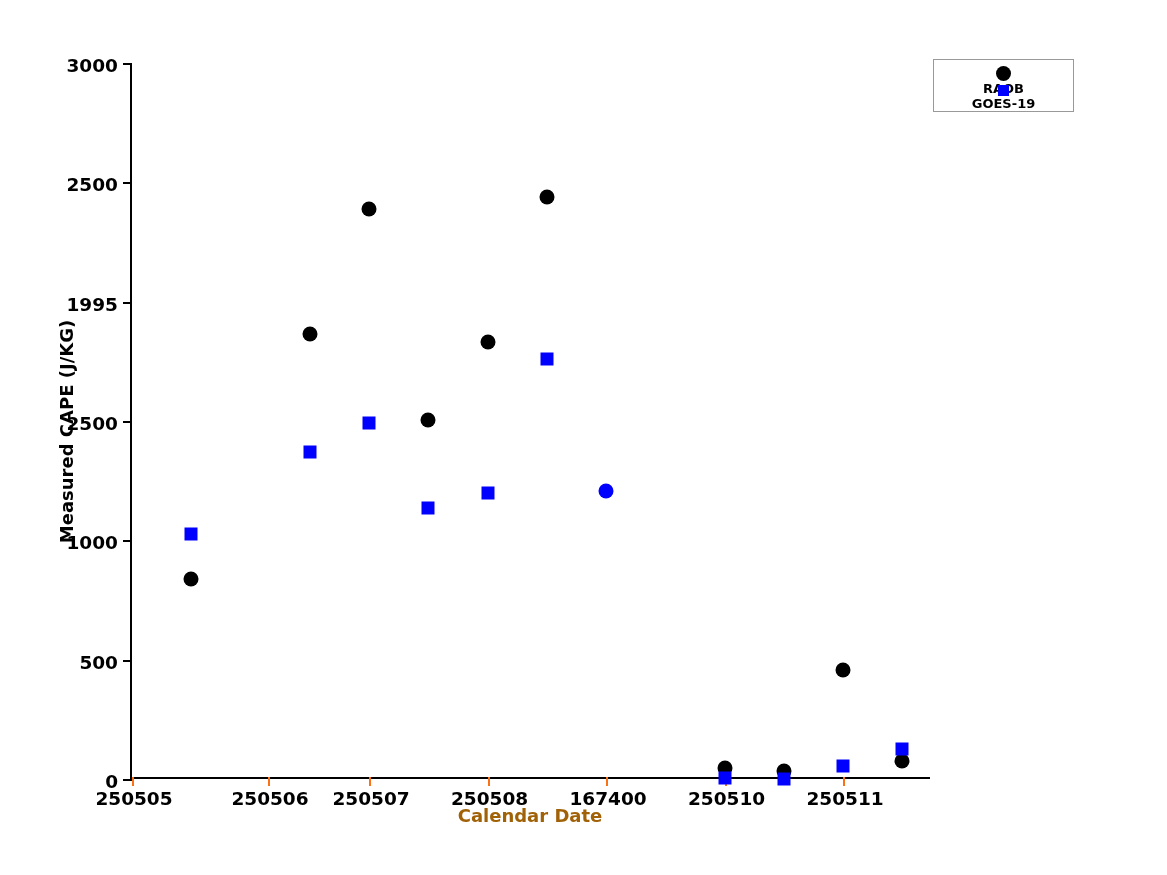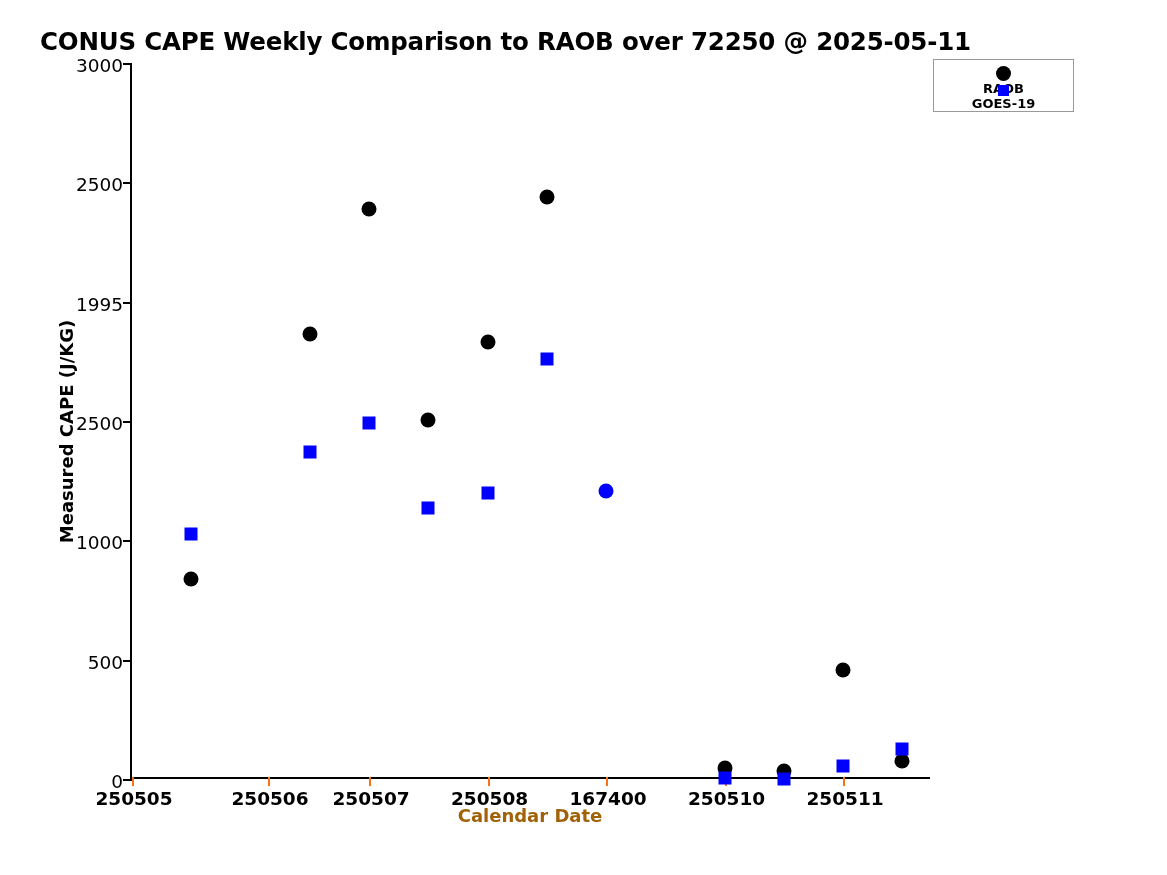--- a/index.html
+++ b/index.html
@@ -86,22 +86,23 @@
     left: -9px;
     width: 9px;
     height: 0;
     border-top: 2px solid #000000;
   }
   .ytick-label {
     position: absolute;
     right: 100%;
     top: 50%;
     transform: translateY(-50%);
+    margin-right: 5px;
     font-size: 18.5px;
-    font-weight: normal;
+    font-weight: bold;
     color: #000000;
     white-space: nowrap;
   }
   .xtick {
     position: absolute;
     top: 100%;
     height: 9px;
     width: 0;
     border-left: 2px solid #f97316;
   }
@@ -179,21 +180,20 @@
     font-weight: bold;
     color: #000000;
     white-space: nowrap;
   }
 </style>
 </head>
 <body>
 
 <div id="figure">
 
-  <div id="chart-title">CONUS CAPE Weekly Comparison to RAOB over 72250 @ 2025-05-11</div>
 
   <div id="plot-area">
     <div id="yticks-layer">
         <div class="ytick" style="top: 716px;">
           <span class="ytick-label">0</span>
         </div>
         <div class="ytick" style="top: 596.667px;">
           <span class="ytick-label">500</span>
         </div>
         <div class="ytick" style="top: 477.333px;">

